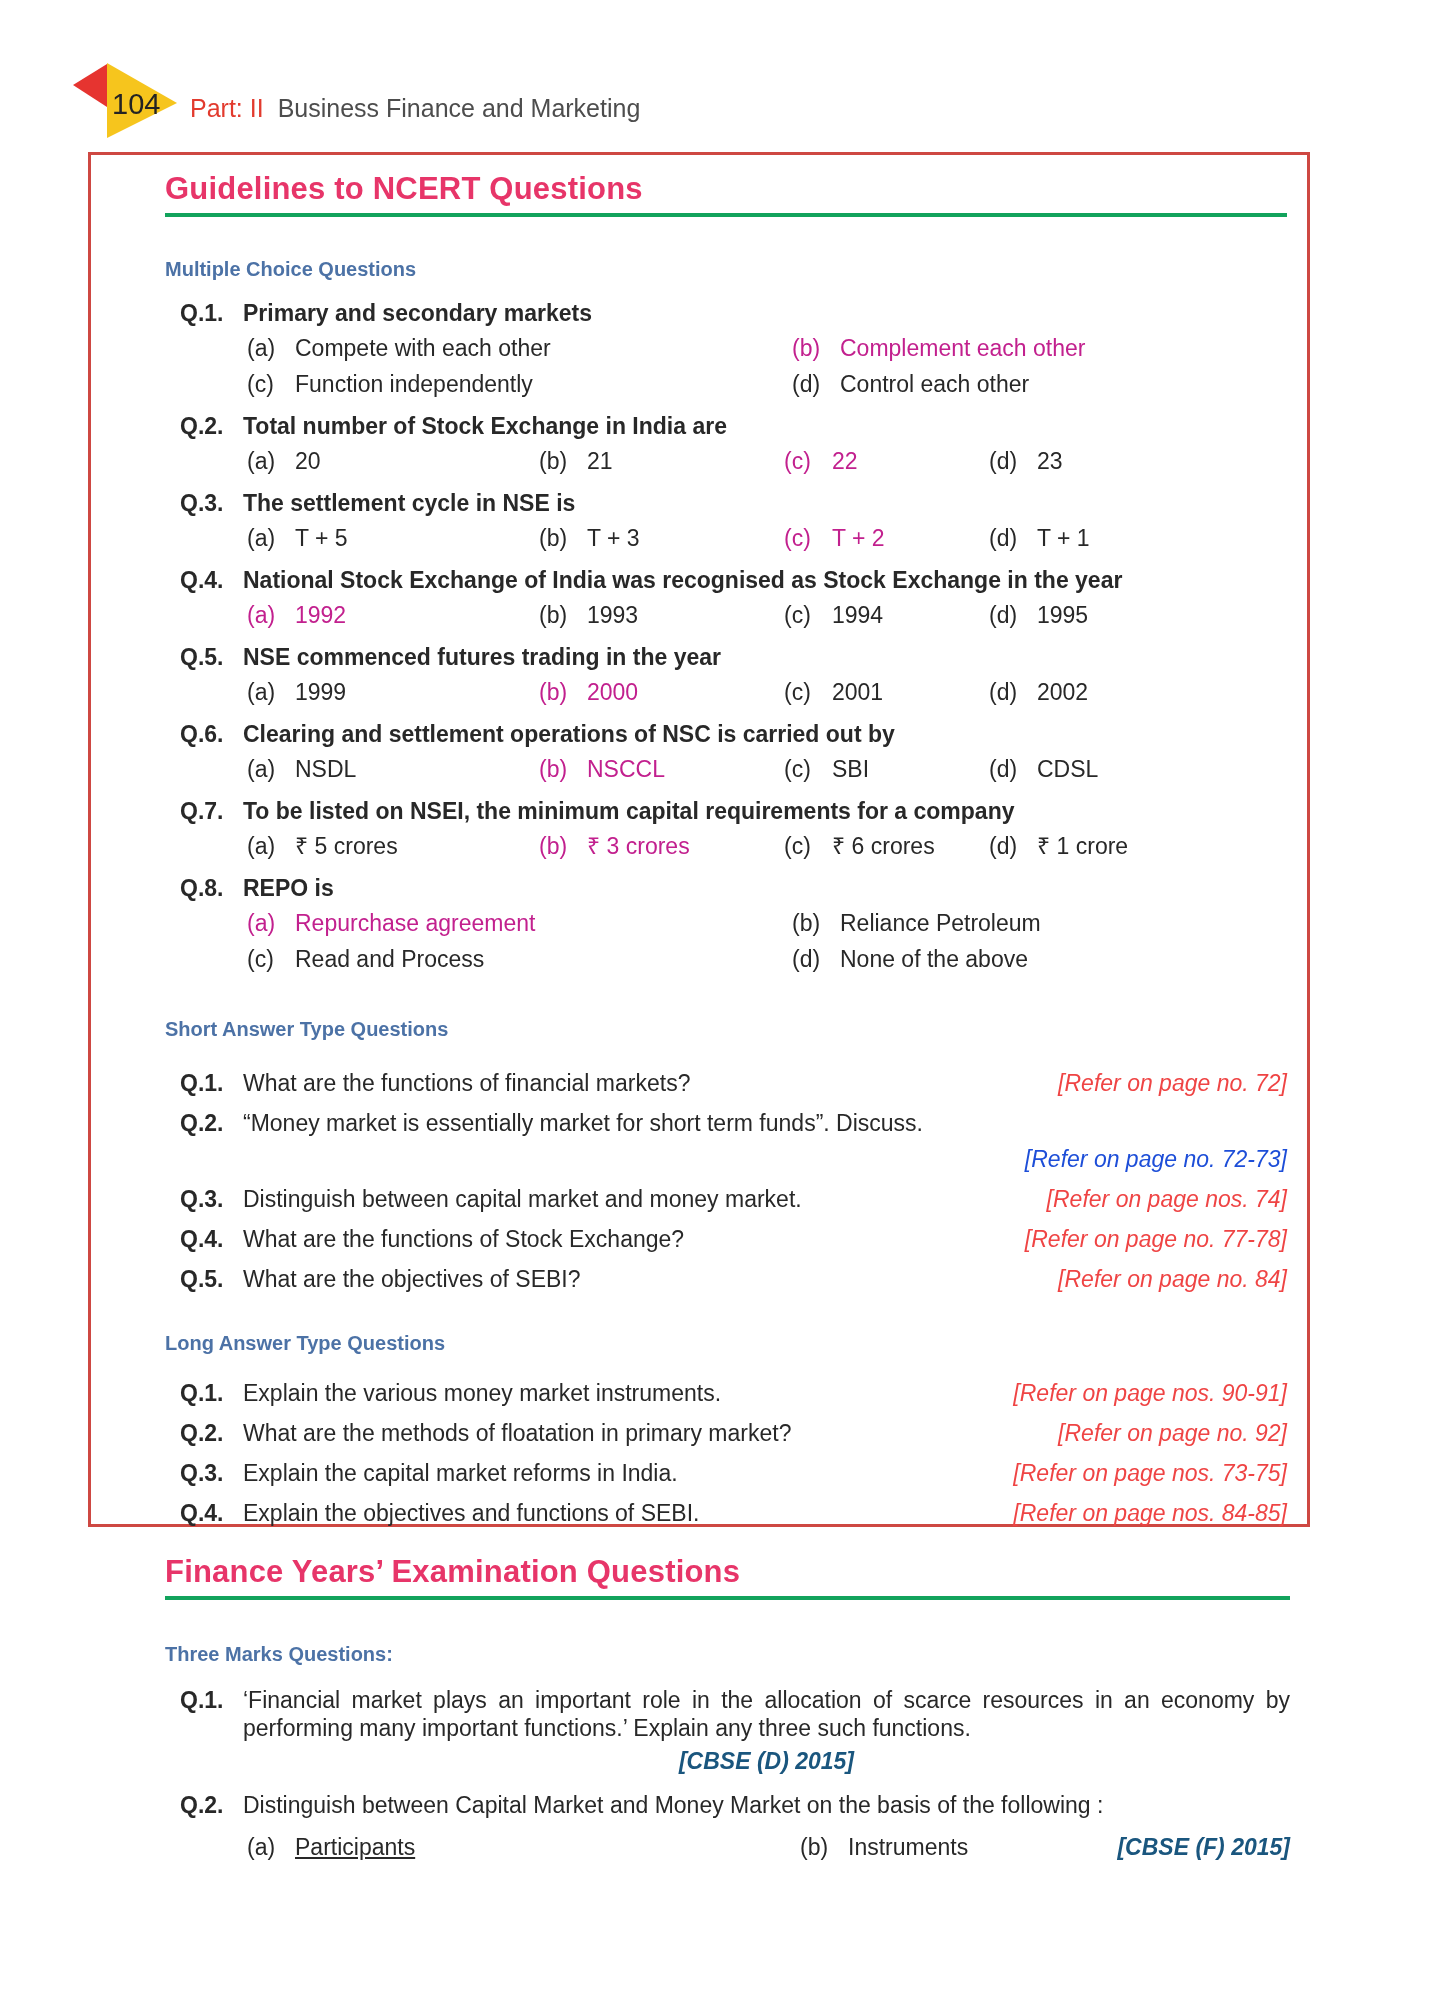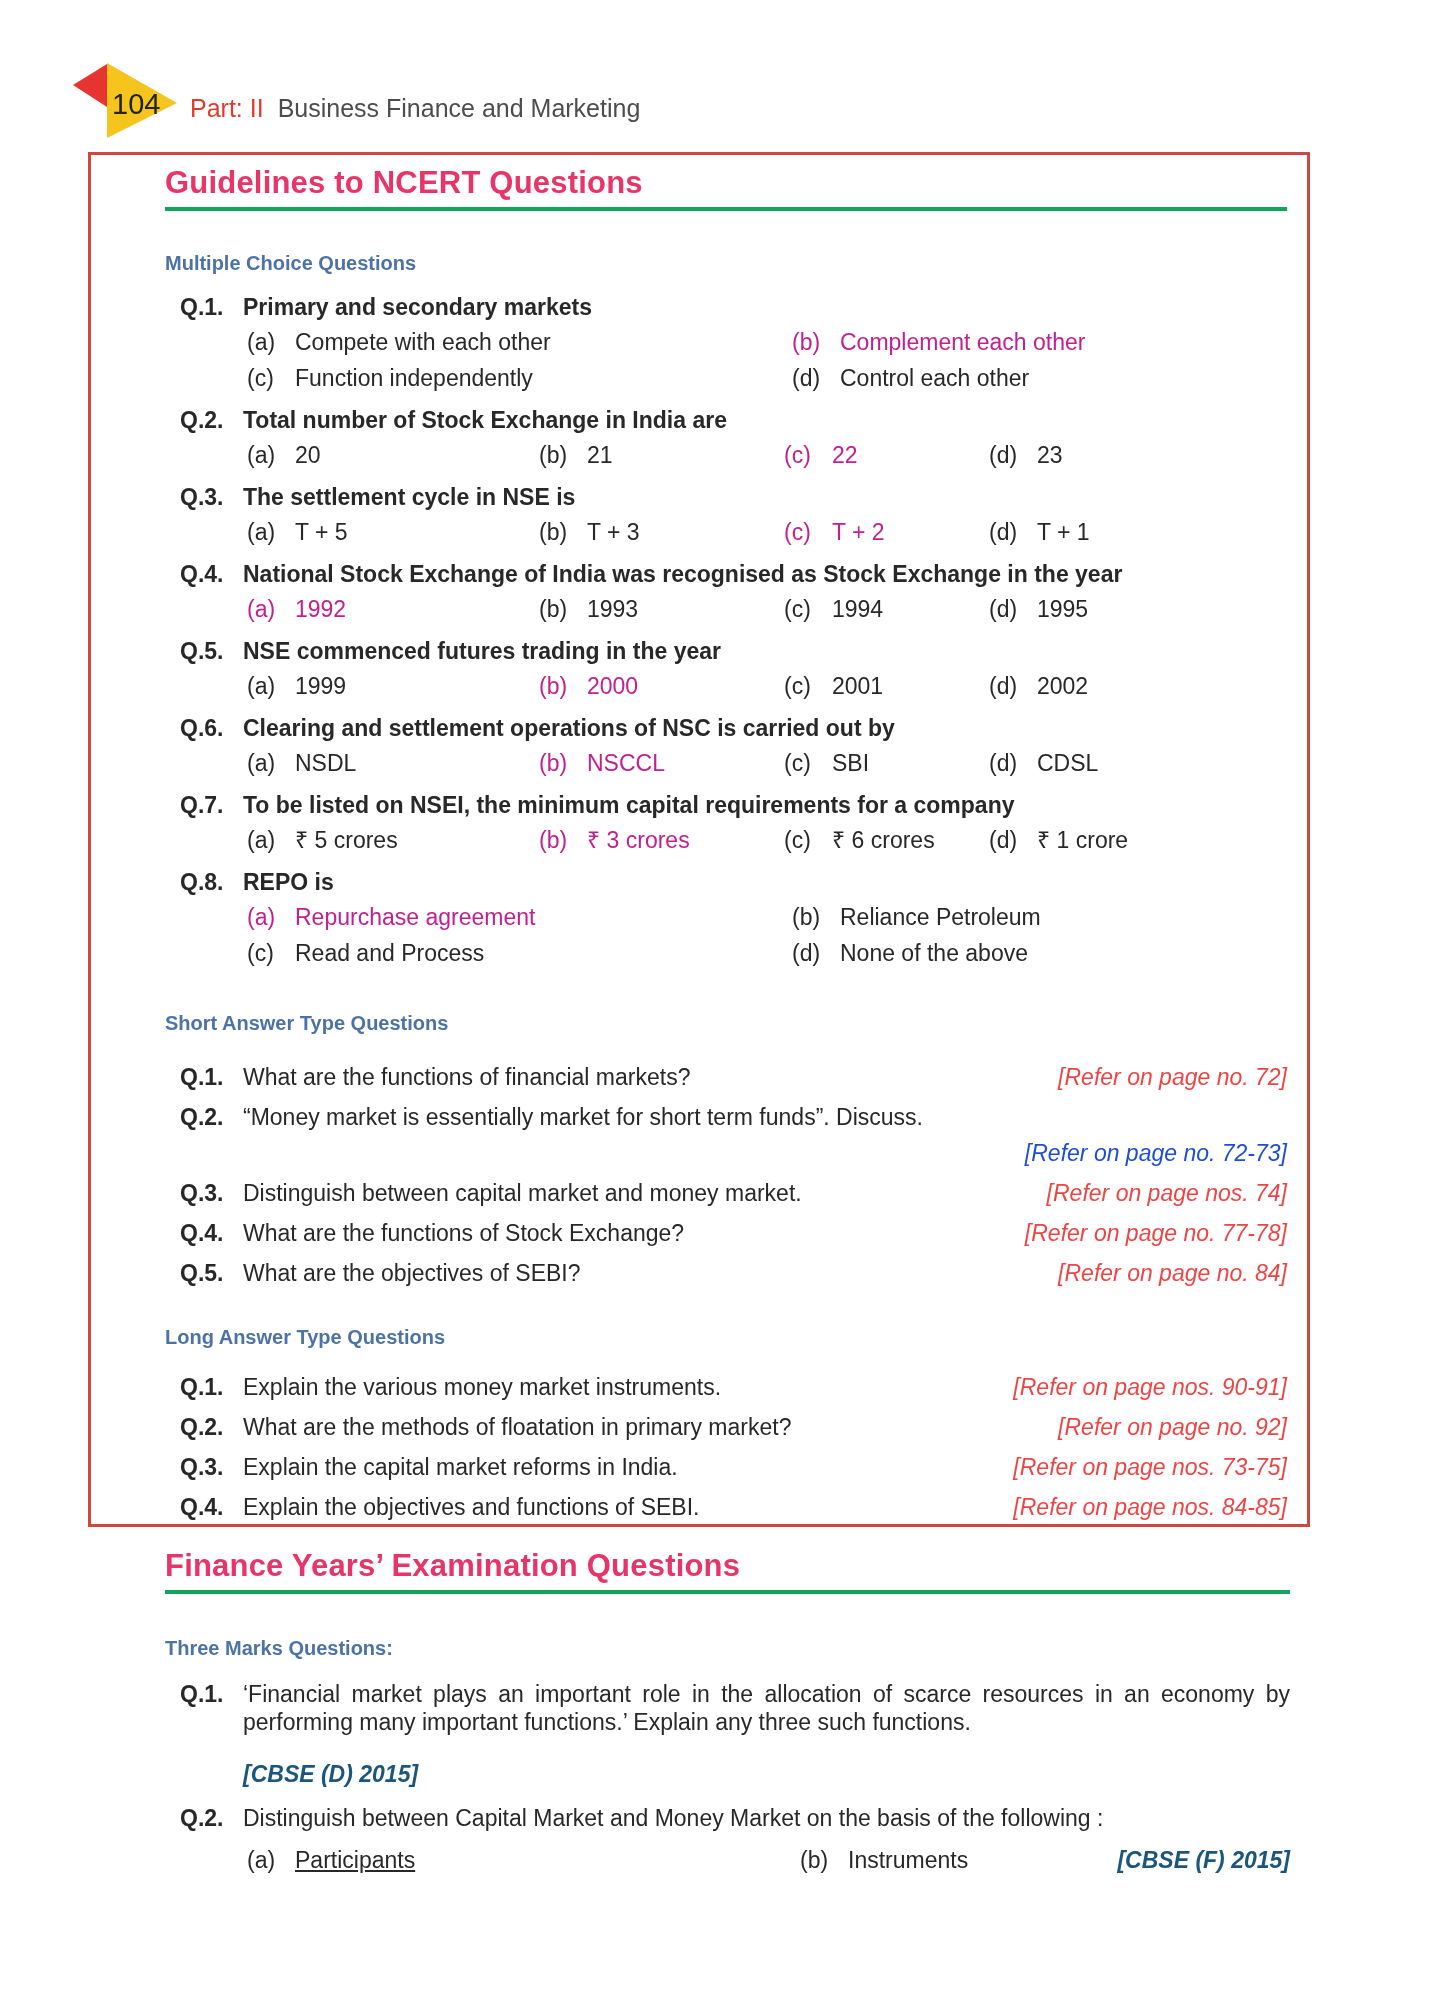--- a/index.html
+++ b/index.html
@@ -29,21 +29,21 @@
   
   .ncert-box {
     position:absolute; left:88px; top:152px;
     width:1222px; height:1375px;
     box-sizing:border-box;
     border:3px solid #ce4842;
     background:#ffffff;
     padding:0 20px 0 74px;
   }
   .sec-title {
-    margin:10px 0 0 0;
+    margin:16px 0 0 0;
     font-size:31px; line-height:36px; font-weight:bold;
     color:#e73569; letter-spacing:0.2px;
   }
   .green-rule { height:4px; background:#12a35c; margin-top:6px; }
   .subhead {
     margin:36px 0 0 0;
     font-size:20px; line-height:32px; font-weight:bold;
     color:#4c72a6;
   }
   .subhead.sa { margin-top:40px; }
@@ -80,21 +80,21 @@
   
   .prev {
     position:absolute; left:88px; top:1538px;
     width:1222px; box-sizing:border-box;
     padding:0 20px 0 77px;
   }
   .tmq { display:flex; margin-top:16px; padding-left:15px; }
   .tm-body { flex:1; }
   .just { text-align:justify; }
   .cite { color:#1a567e; font-weight:bold; font-style:italic; white-space:nowrap; }
-  .cite-line { text-align:left; margin-top:24px; }
+  .cite-line { text-align:center; margin-top:5px; }
   .tm-opt-row { display:flex; margin-top:14px; }
   .tm-opt1 { width:553px;text-decoration:underline; }
   .tm-opt { white-space:nowrap; }
   .tm-okey { display:inline-block; width:48px; }
   .tm-cite { margin-left:auto; }
 </style>
 </head>
 <body>
 
 <div class="page">

